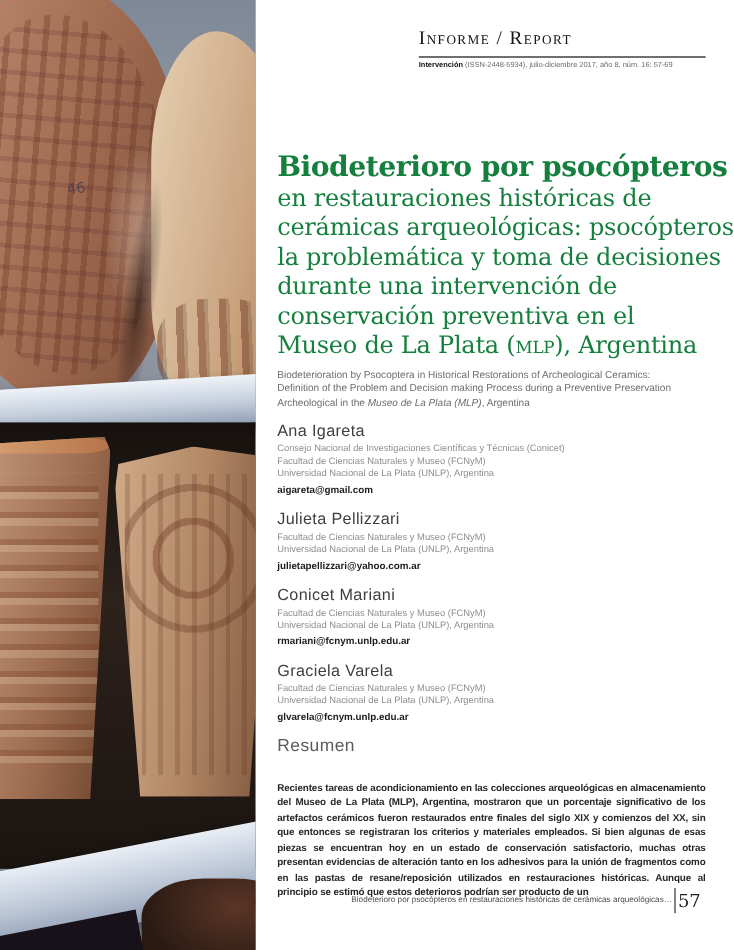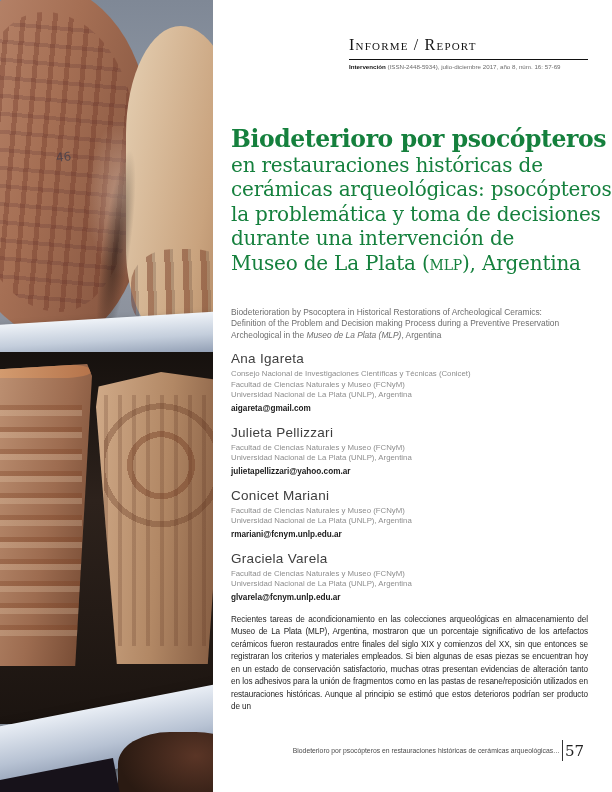--- a/index.html
+++ b/index.html
@@ -48,21 +48,21 @@
                      repeating-linear-gradient(90deg,rgba(80,40,25,.20) 0 4px,rgba(0,0,0,0) 4px 14px);}
   .shelf-bot{position:absolute;left:-26px;top:704px;width:286px;height:64px;transform:rotate(-11deg);
           background:linear-gradient(180deg,#e9eef5 0%,#b7c2d3 60%,#8e9bb1 100%);
           box-shadow:0 5px 12px rgba(0,0,0,.5);}
   .bot-dark{position:absolute;left:118px;top:732px;width:130px;height:80px;border-radius:40% 40% 0 0;
           background:radial-gradient(ellipse at 60% 30%,#5a3526,#2a1a12 70%);}
   .bot-wedge{position:absolute;left:-12px;top:770px;width:130px;height:40px;transform:rotate(-11deg);
           background:#17121a;}
 
   
-  .header{position:absolute;left:349px;top:36px;width:239px;}
+  .header{position:absolute;left:349px;top:24px;width:239px;}
   .h-label{font-family:"Liberation Serif",serif;font-variant:small-caps;font-size:16px;
            letter-spacing:1.2px;color:#141414;}
   .h-rule{margin-top:5px;border-top:1.6px solid #111;}
   .h-journal{margin-top:3px;font-size:6.2px;color:#6b6b6b;white-space:nowrap;}
   .h-jname{font-weight:bold;color:#111;}
 
   .title{position:absolute;left:231px;top:126px;width:360px;color:#15803d;
          font-family:"DejaVu Serif",serif;}
   .t1{font-size:23.5px;font-weight:700;line-height:27px;letter-spacing:-0.4px;white-space:nowrap;}
   .trest{font-size:20px;line-height:24.4px;letter-spacing:-0.2px;white-space:nowrap;}
@@ -71,21 +71,21 @@
   .subtitle{position:absolute;left:231px;top:307px;width:360px;font-size:8.4px;
             line-height:11.4px;color:#6e6e6e;}
   .subtitle i{font-style:italic;}
 
   .colflow{position:absolute;left:231px;top:351px;width:357px;}
   .author{margin-bottom:10px;}
   .a-name{font-size:13.5px;line-height:16px;color:#3e3e3e;letter-spacing:.3px;margin-bottom:2px;}
   .a-line{font-size:7.8px;line-height:10.5px;color:#8e8e8e;}
   .a-email{font-size:8.2px;line-height:12px;margin-top:2px;font-weight:700;color:#1b1b1b;}
   .resumen-h{margin-top:6px;font-size:14.5px;color:#5a5a5a;letter-spacing:.4px;}
-  .abstract{margin-top:8px;font-size:8.2px;line-height:12.5px;font-weight:400;color:#272727;
+  .abstract{margin-top:21px;font-size:8.2px;line-height:12.5px;font-weight:700;color:#272727;
             text-align:justify;letter-spacing:-0.1px;}
 
   .footer{position:absolute;left:231px;top:740px;width:357px;display:flex;align-items:center;
           justify-content:flex-end;gap:2px;}
   .f-title{font-size:6.8px;color:#4a4a4a;white-space:nowrap;}
   .f-div{width:1px;height:21px;background:#333;}
   .f-page{font-family:"DejaVu Serif",serif;font-size:15px;color:#222;padding-right:4px;}
 </style>
 </head>
 <body>
@@ -122,20 +122,21 @@
     <div class="h-rule"></div>
     <div class="h-journal"><span class="h-jname">Intervención</span><span> (ISSN-2448-5934), julio-diciembre 2017, año 8, núm. 16: 57-69</span></div>
   </div>
 
   <div class="title">
     <div class="t1">Biodeterioro por psocópteros</div>
     <div class="trest">en restauraciones históricas de</div>
     <div class="trest">cerámicas arqueológicas: psocópteros de</div>
     <div class="trest">la problemática y toma de decisiones</div>
     <div class="trest">durante una intervención de</div>
+    <div class="trest">conservación preventiva en el</div>
     <div class="trest"><span>Museo de La Plata (</span><span class="sc">mlp</span><span>), Argentina</span></div>
   </div>
 
   <div class="subtitle">
     <div>Biodeterioration by Psocoptera in Historical Restorations of Archeological Ceramics:</div>
     <div>Definition of the Problem and Decision making Process during a Preventive Preservation</div>
     <div><span>Archeological in the </span><i>Museo de La Plata (MLP)</i><span>, Argentina</span></div>
   </div>
 
   <div class="colflow">
@@ -162,20 +163,21 @@
       <div class="a-email">rmariani@fcnym.unlp.edu.ar</div>
     </div>
 
     <div class="author">
       <div class="a-name">Graciela Varela</div>
       <div class="a-line">Facultad de Ciencias Naturales y Museo (FCNyM)</div>
       <div class="a-line">Universidad Nacional de La Plata (UNLP), Argentina</div>
       <div class="a-email">glvarela@fcnym.unlp.edu.ar</div>
     </div>
 
+    <div class="resumen-h">Resumen</div>
     <div class="abstract">Recientes tareas de acondicionamiento en las colecciones arqueológicas en almacenamiento del Museo de La Plata (MLP), Argentina, mostraron que un porcentaje significativo de los artefactos cerámicos fueron restaurados entre finales del siglo XIX y comienzos del XX, sin que entonces se registraran los criterios y materiales empleados. Si bien algunas de esas piezas se encuentran hoy en un estado de conservación satisfactorio, muchas otras presentan evidencias de alteración tanto en los adhesivos para la unión de fragmentos como en las pastas de resane/reposición utilizados en restauraciones históricas. Aunque al principio se estimó que estos deterioros podrían ser producto de un</div>
   </div>
 
   <div class="footer">
     <div class="f-title">Biodeterioro por psocópteros en restauraciones históricas de cerámicas arqueológicas…</div>
     <div class="f-div"></div>
     <div class="f-page">57</div>
   </div>
 
 </div>

